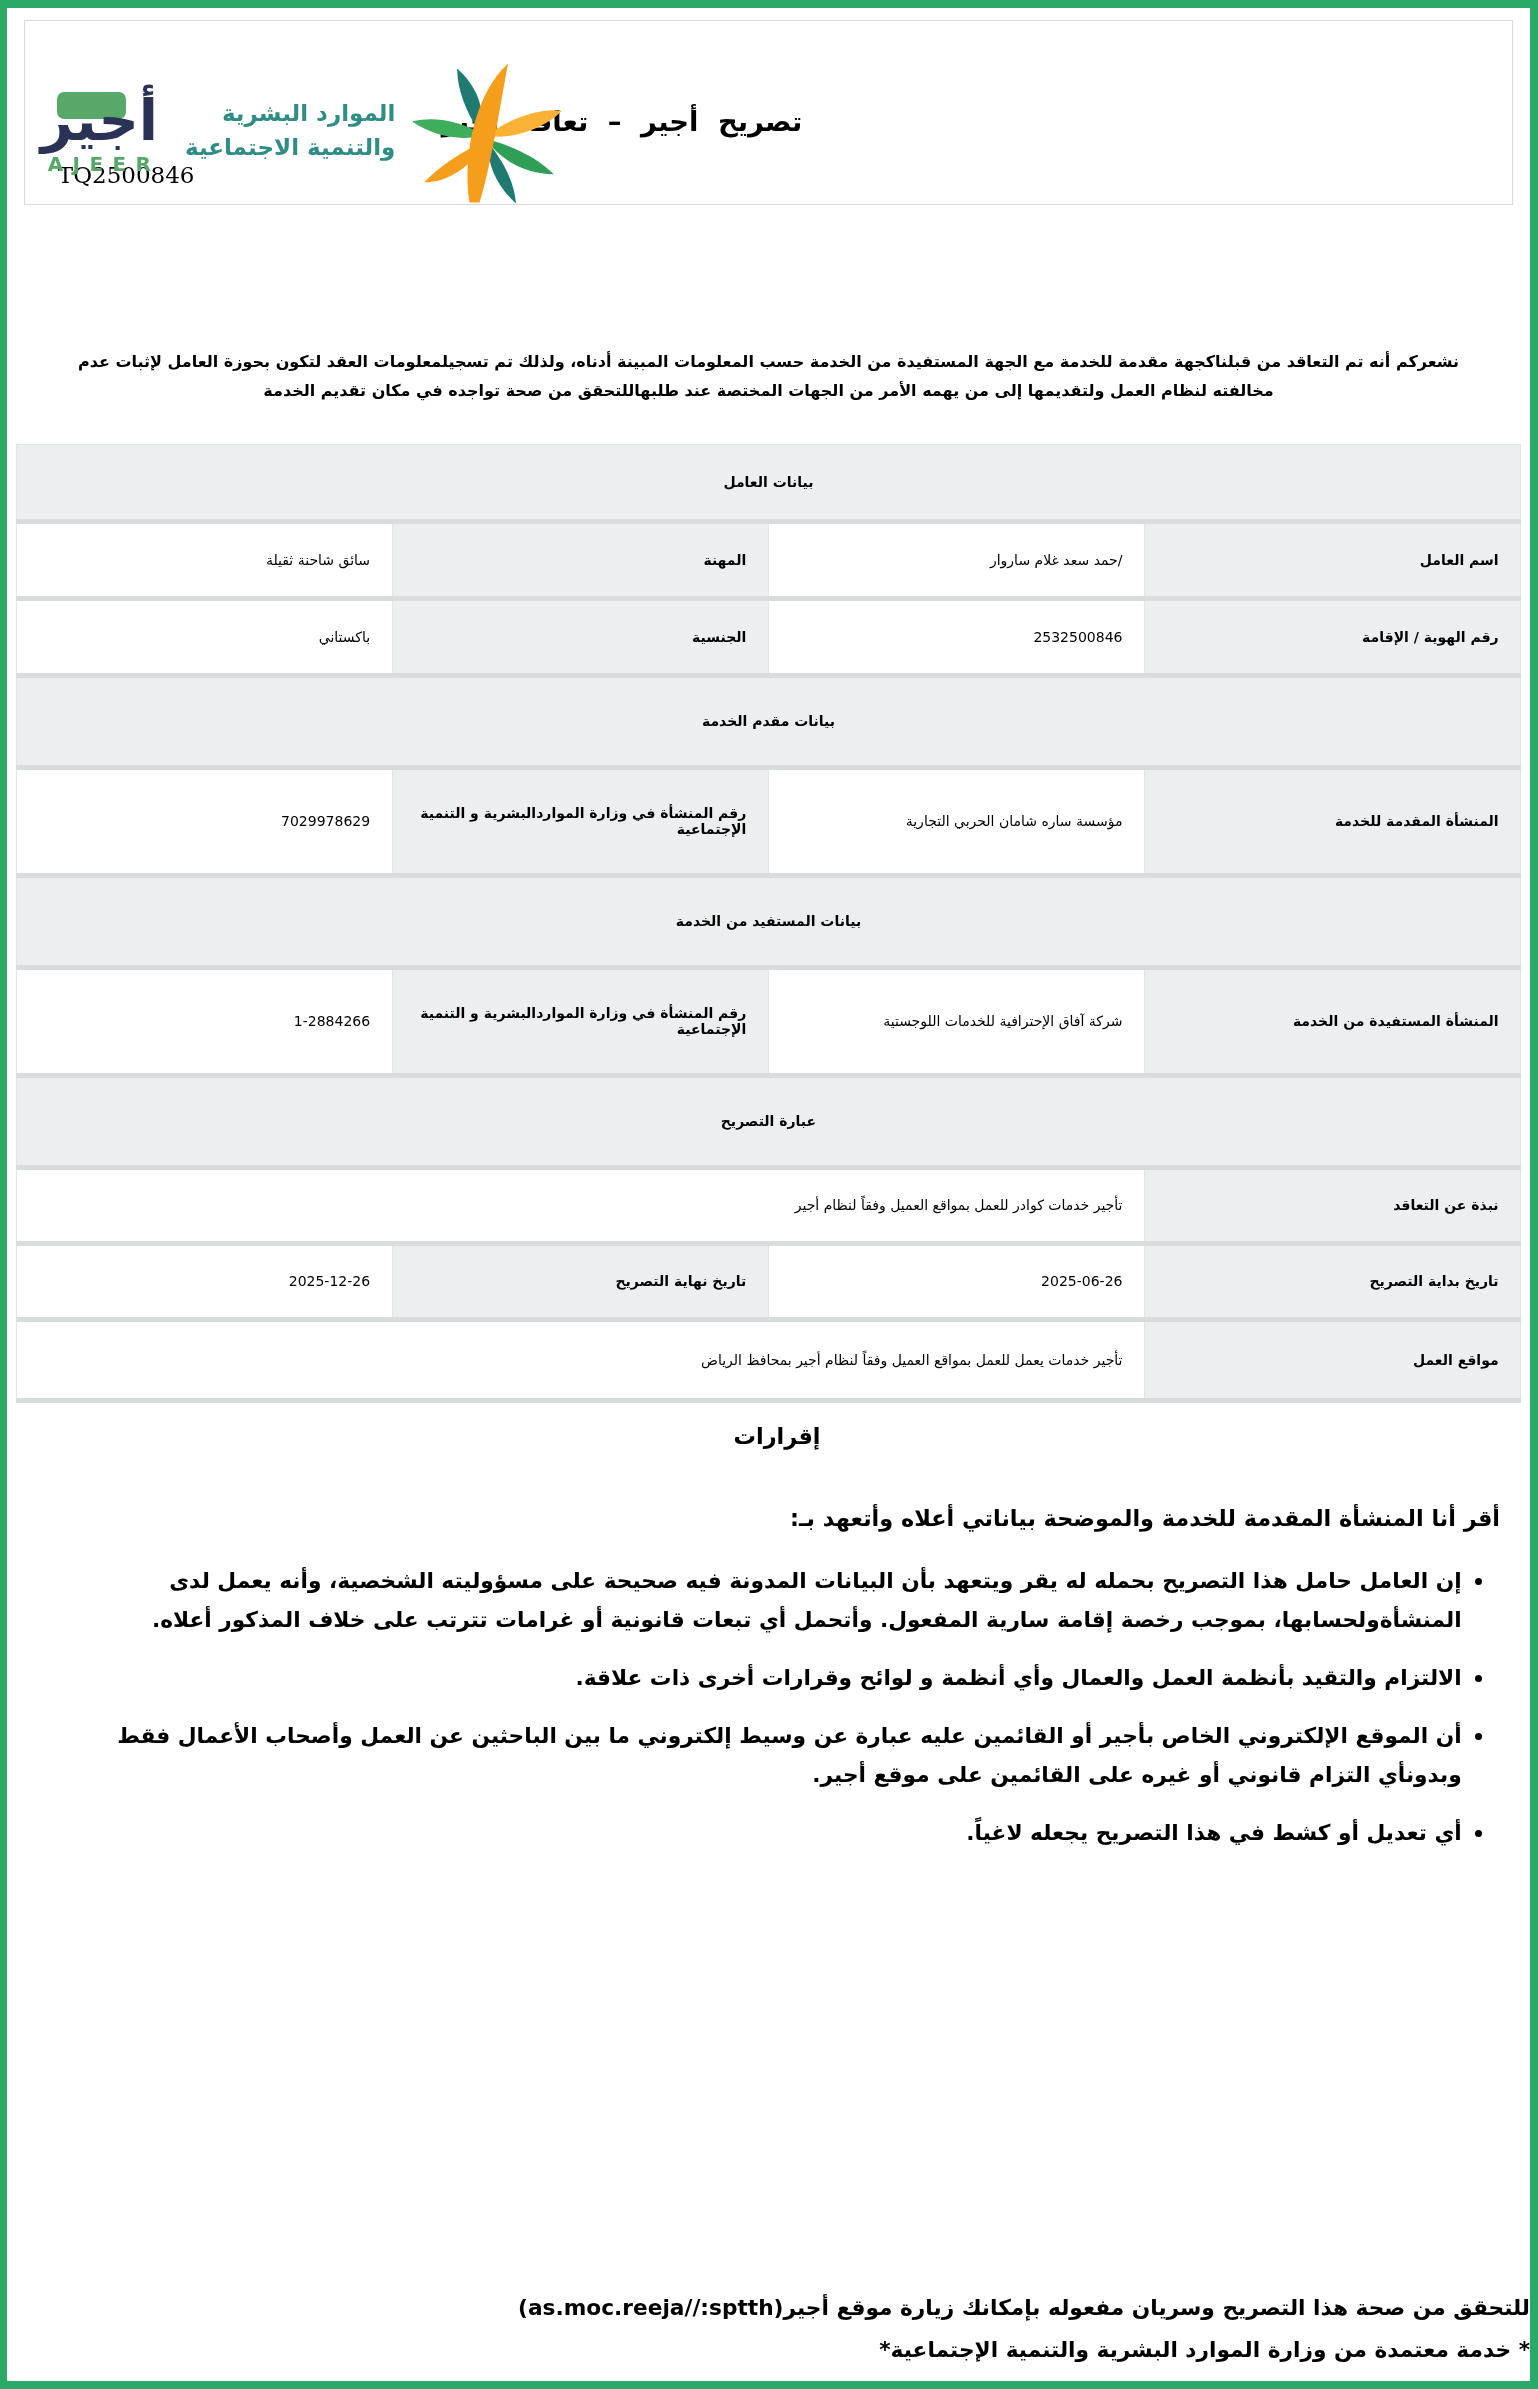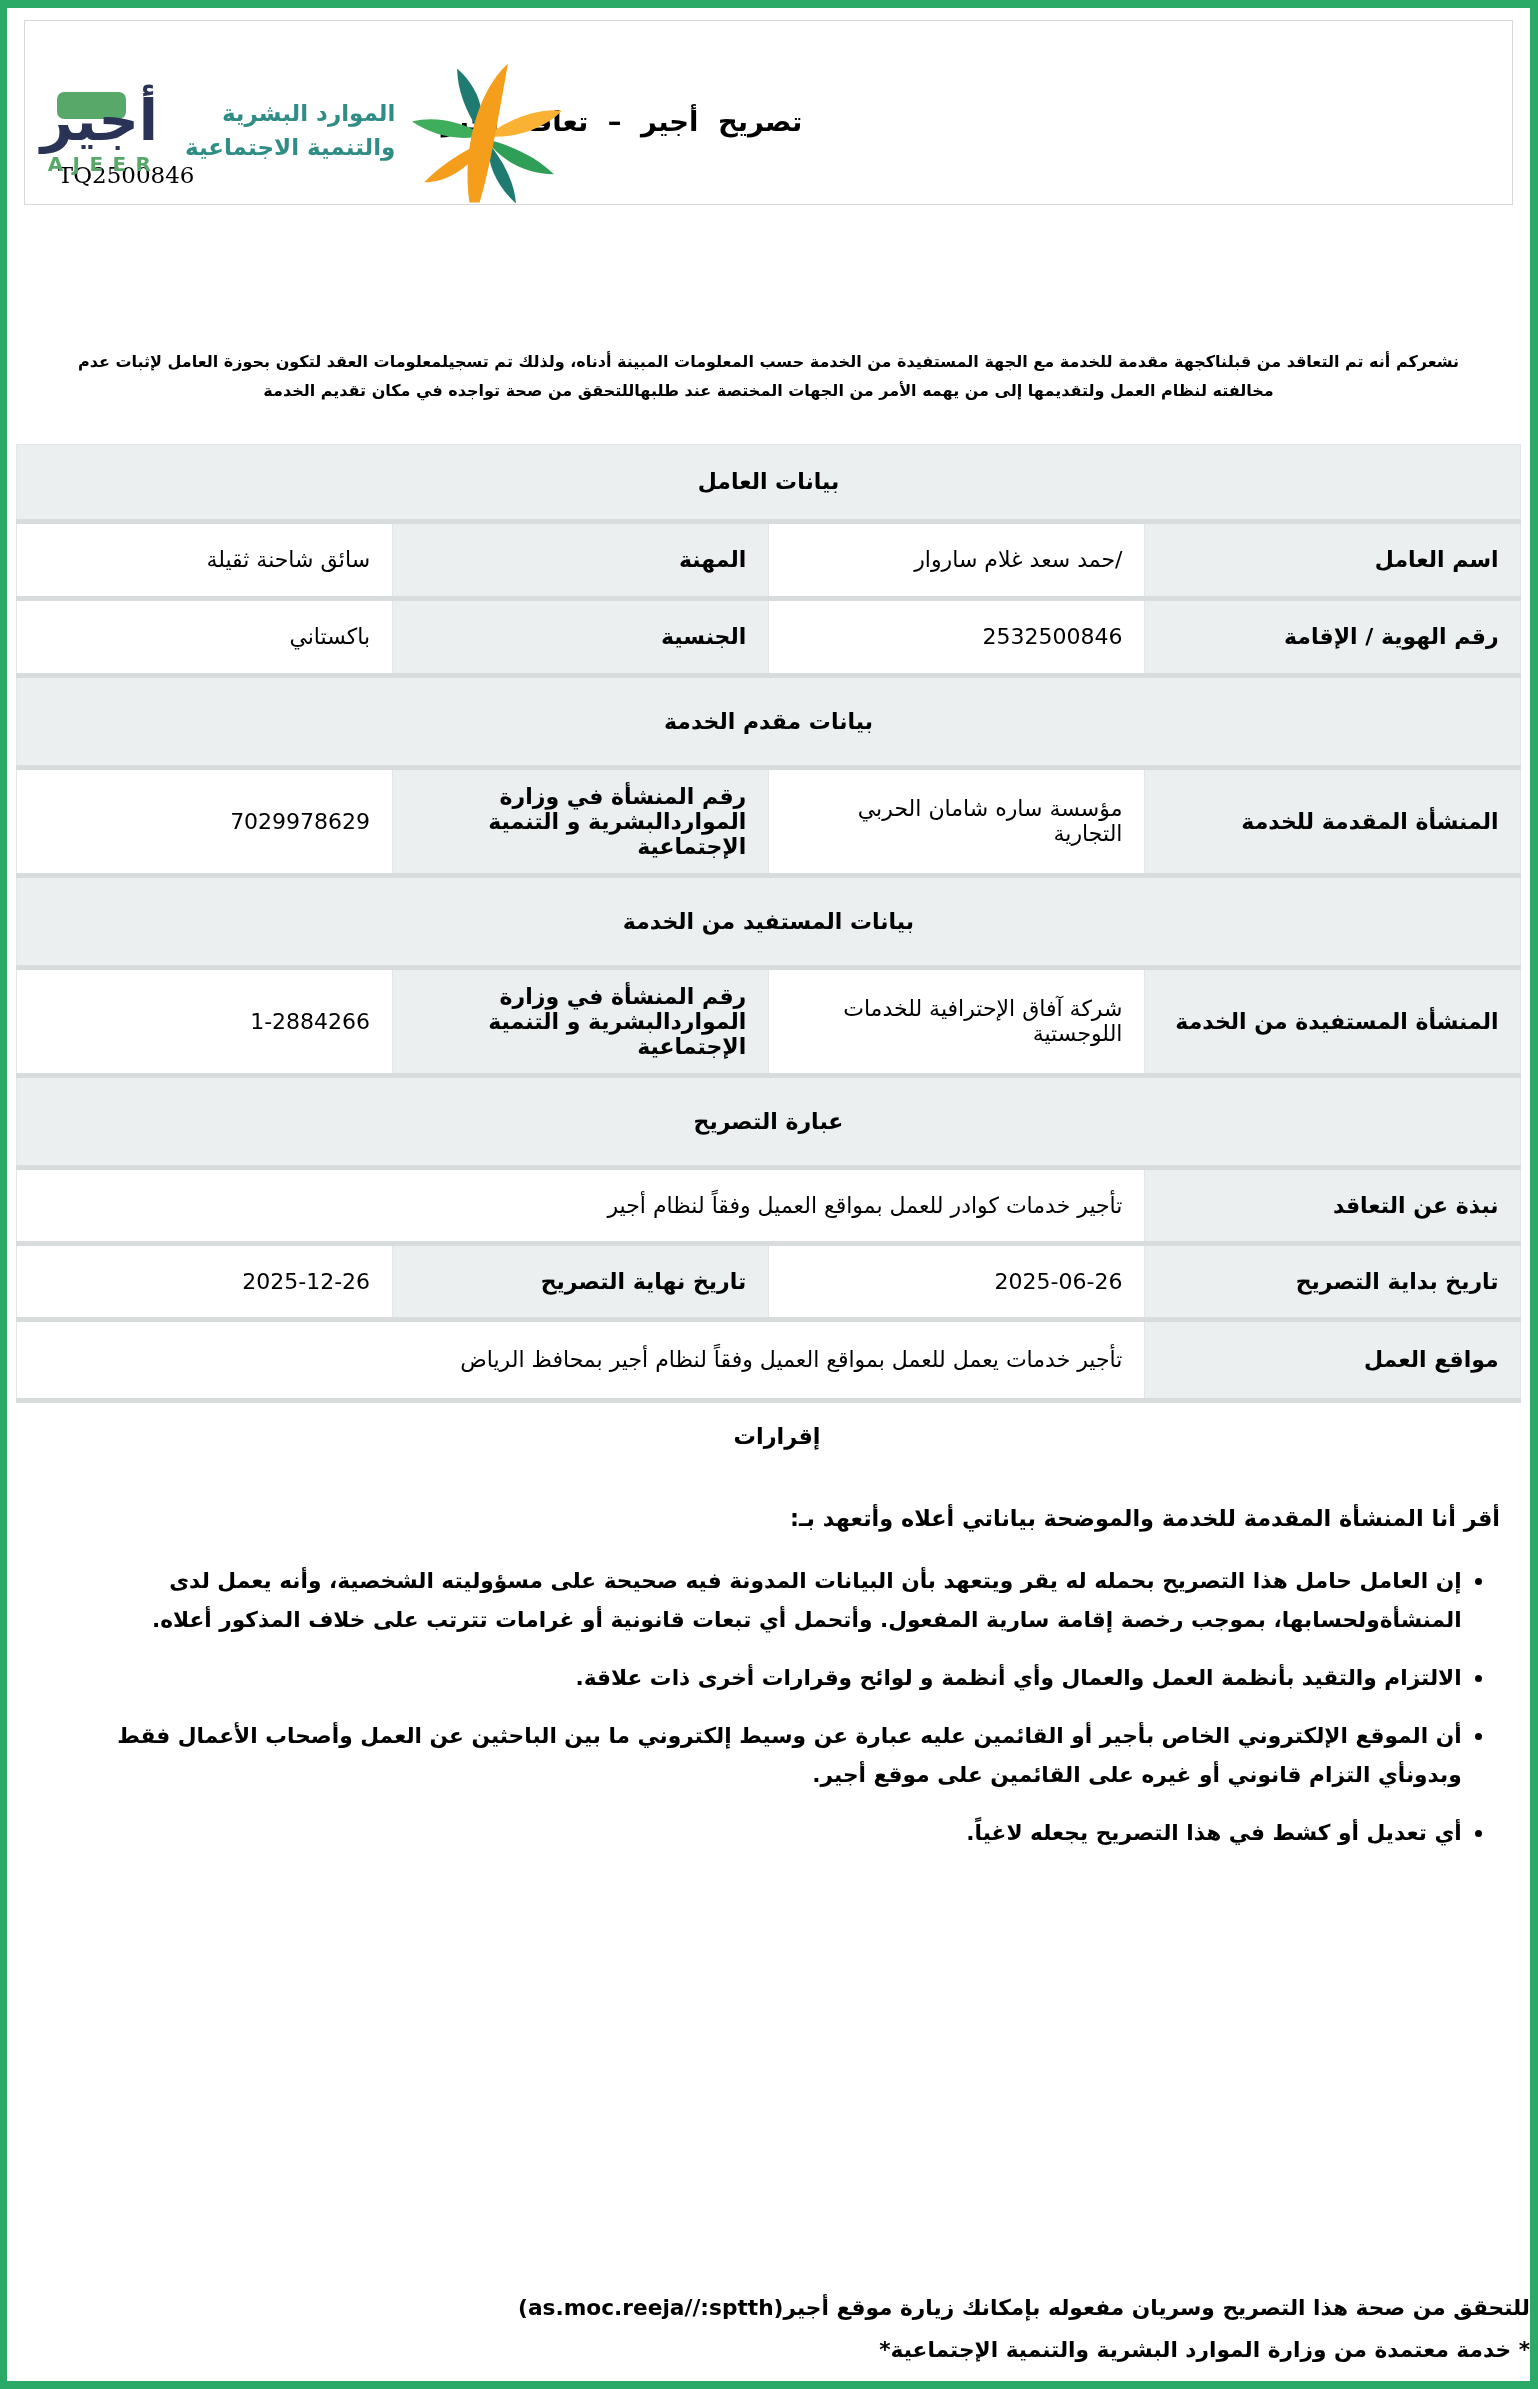--- a/index.html
+++ b/index.html
@@ -62,21 +62,21 @@
   }
   
   .intro{
     margin:142px 43px 0;text-align:center;
     font-size:16px;font-weight:bold;line-height:1.85;
   }
   
   .data-table{
     width:calc(100% - 17.3px);margin:38px 8.7px 0;
     border-collapse:collapse;border:1.4px solid var(--table-outer-border);
-    font-size:22px;
+    font-size:14px;
   }
   .data-table col{width:25%;}
   .data-table td{
     border:1.4px solid #e3e6e7;border-bottom:5px solid var(--table-border);
     padding:5.8px 21.7px;vertical-align:middle;text-align:right;
   }
   .section-row td{
     background:var(--table-header-bg);text-align:center;font-weight:bold;
     height:92px;
   }

